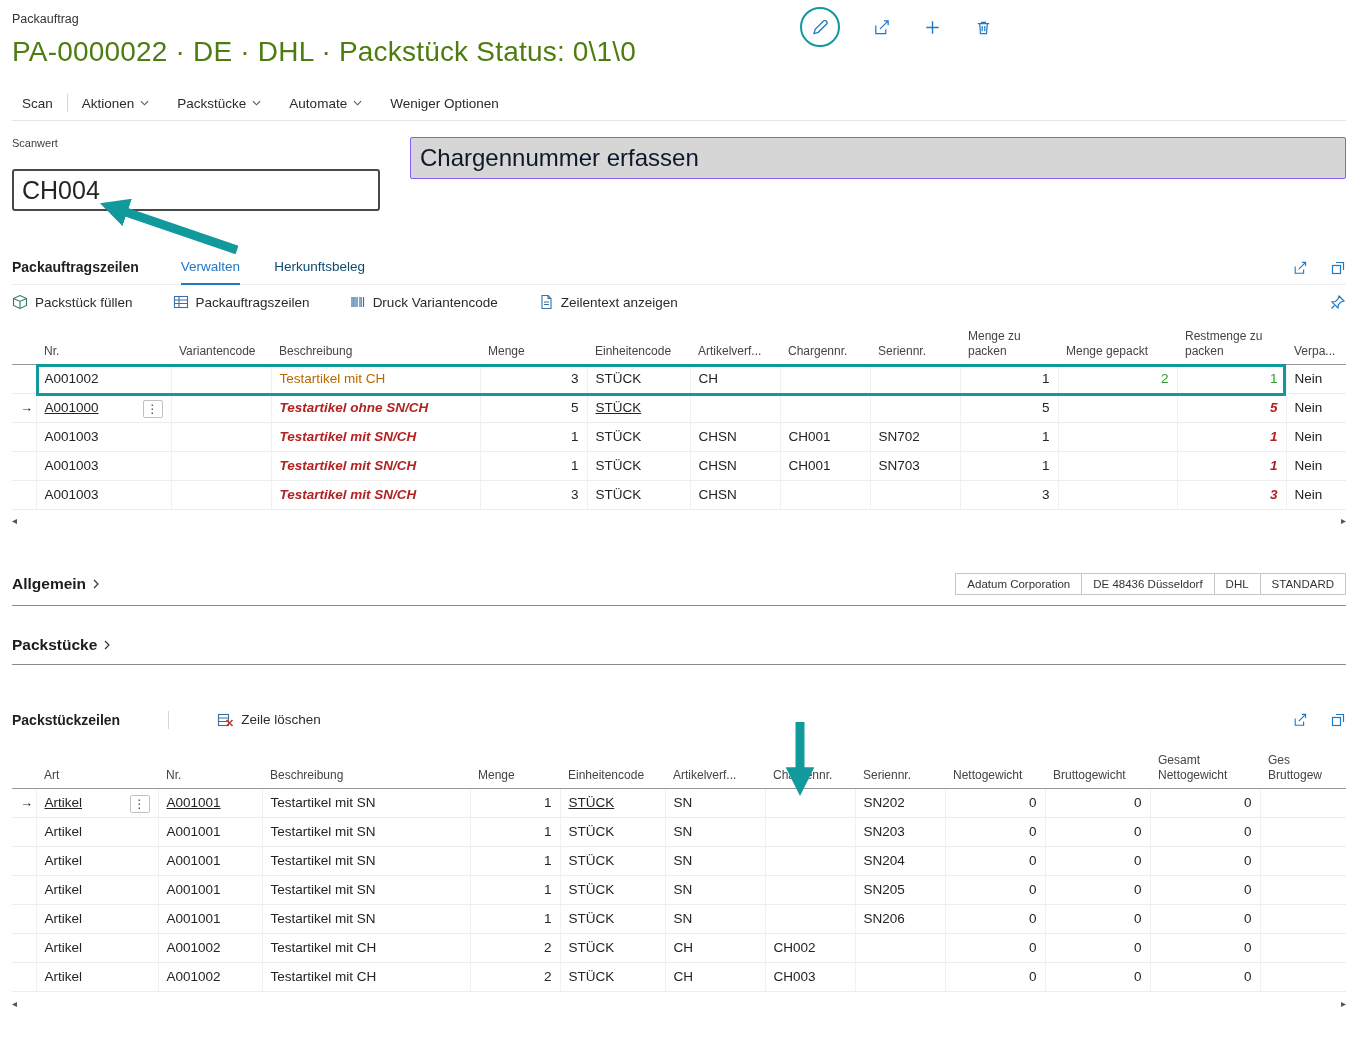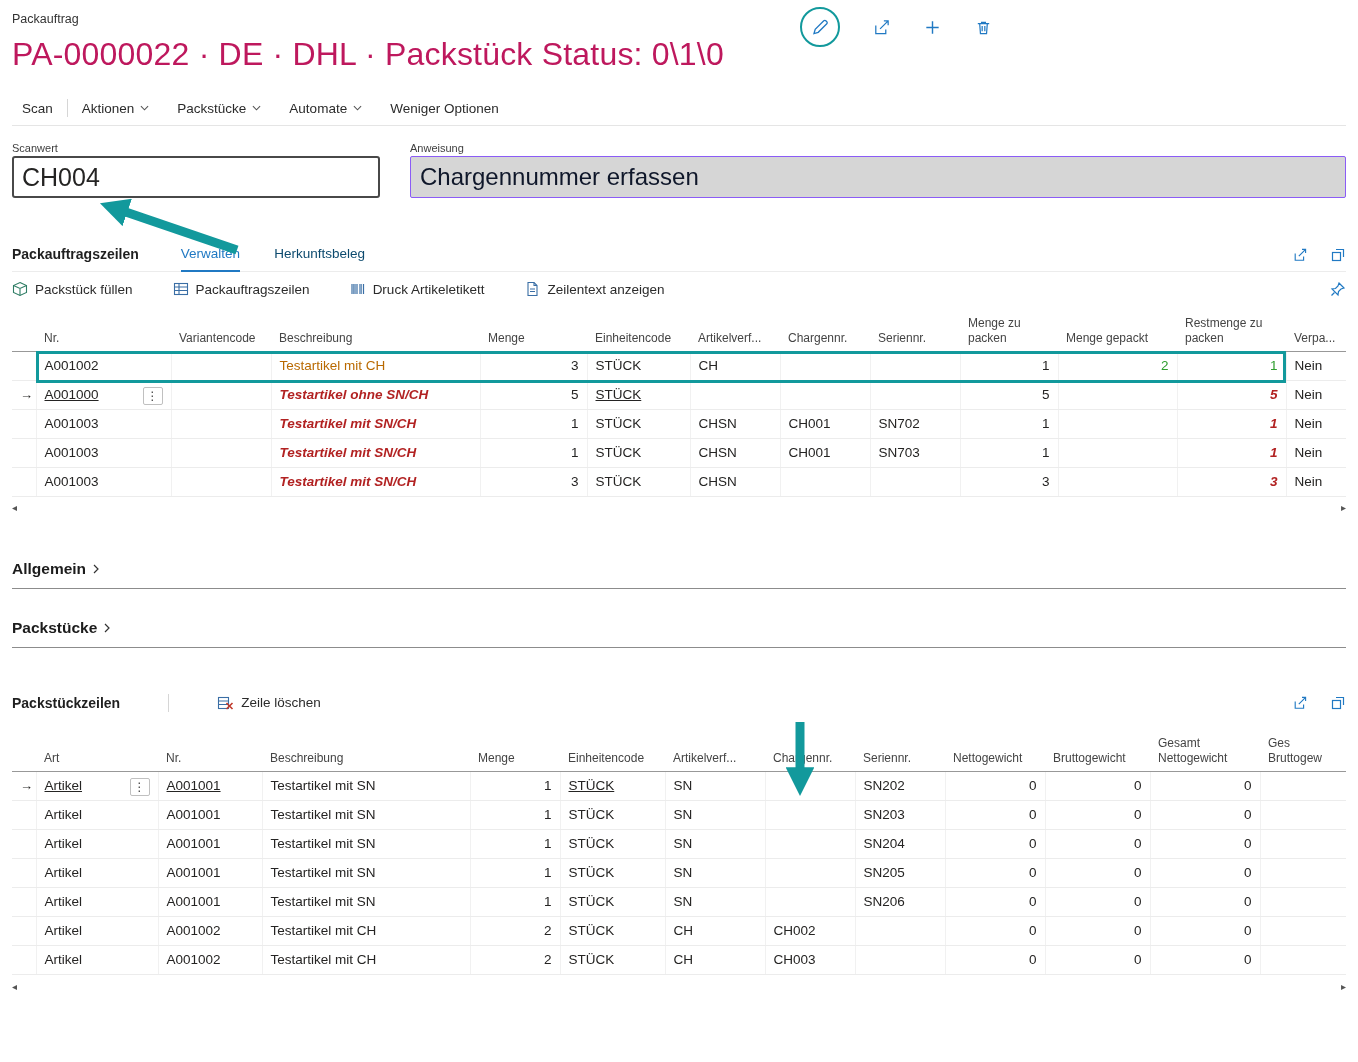--- a/index.html
+++ b/index.html
@@ -11,31 +11,31 @@
     background:#ffffff; color:#333;
     font-family:"Liberation Sans","DejaVu Sans",sans-serif;
     font-size:13.5px;
   }
 
   
   .caption { padding-top:12px; font-size:12.5px; color:#333; }
   .header-icons { position:absolute; top:7px; left:800px; display:flex; align-items:center; gap:32px; color:var(--accent,#2079c3); }
   .icon-btn { display:flex; align-items:center; justify-content:center; cursor:pointer; background:none; border:none; color:inherit; padding:0; }
   .circle-annot { width:40px; height:40px; border:2px solid var(--annotation,#12999c); border-radius:50%; display:flex; align-items:center; justify-content:center; }
-  h1.title { margin:10px 0 0; font-size:32px; font-weight:300; color:#be185d; letter-spacing:.2px; }
+  h1.title { margin:10px 0 0; font-size:28px; font-weight:300; color:#4d7c0f; letter-spacing:.2px; }
 
   
   .menubar { margin-top:18px; height:35px; display:flex; align-items:center; border-bottom:1px solid #e5e5e5; }
   .menu-item { padding:0 14px; display:flex; align-items:center; gap:6px; cursor:pointer; color:#2b2b2b; }
   .menu-item:first-child { padding-left:10px; }
   .vsep { width:1px; height:18px; background:#d6d6d6; }
 
   
   .fields-row { margin-top:16px; display:flex; }
-  .field label { display:block; font-size:11px; color:#404040; margin-bottom:2px; }
+  .field label { display:block; font-size:11px; color:#404040; margin-bottom:20px; }
   .field-scan { width:368px; }
   .field-scan input { width:368px; height:42px; border:2px solid #484848; border-radius:3px; font-size:25px; padding:0 8px; color:#252423; font-family:inherit; }
   .field-anw { flex:1; margin-left:30px; }
   .anw-box { height:42px; background:#d6d6d6; border:1px solid #8b5cf6; border-radius:2px; font-size:24px; line-height:40px; padding:0 9px; color:#0f172a; }
 
   
   .part-head { margin-top:48px; display:flex; align-items:center; border-bottom:1px solid #ececec; }
   .part-title { font-size:14px; font-weight:700; padding-bottom:9px; color:#1f1f1f; }
   .tabs { display:flex; margin-left:42px; gap:34px; }
   .tab { padding-bottom:9px; cursor:pointer; color:#0c4a6e; }
@@ -146,21 +146,20 @@
       <span>Weniger Optionen</span>
     </span>
 </nav>
 
 <div class="fields-row">
   <div class="field field-scan">
     <label>Scanwert</label>
     <input type="text" value="CH004" style="">
   </div>
   <div class="field field-anw">
-    <label>Anweisung</label>
     <div class="anw-box">Chargennummer erfassen</div>
   </div>
 </div>
 
 <div class="part-head">
   <span class="part-title">Packauftragszeilen</span>
   <span class="tabs">
     <span class="tab active">Verwalten</span>
     <span class="tab">Herkunftsbeleg</span>
   </span>
@@ -193,21 +192,21 @@
         <rect x="1.5" y="2.5" width="13" height="11" fill="none" stroke="currentColor" stroke-width="1.1"></rect>
         <path d="M1.5 6h13M1.5 9.5h13M6 2.5v11" stroke="currentColor" stroke-width="1.1"></path>
       </svg>
     <span>Packauftragszeilen</span>
   </span>
   <span class="tb-item">
     <svg width="16" height="16" viewBox="0 0 16 16">
         <path d="M2 3v10M5 3v10M7 3v10M10 3v10M13.5 3v10" stroke="currentColor" stroke-width="1.2"></path>
         <path d="M3.5 3v10M11.5 3v10" stroke="currentColor" stroke-width="0.7"></path>
       </svg>
-    <span>Druck Artikeletikett</span>
+    <span>Druck Variantencode</span>
   </span>
   <span class="tb-item">
     <svg width="16" height="16" viewBox="0 0 16 16">
         <path d="M4 1.5h6l3 3v10H4z" fill="none" stroke="currentColor" stroke-width="1.1"></path>
         <path d="M10 1.5v3h3M6 8h5M6 10.5h5" fill="none" stroke="currentColor" stroke-width="1.1"></path>
       </svg>
     <span>Zeilentext anzeigen</span>
   </span>
   <span class="pin icon-btn">
     <svg width="16" height="16" viewBox="0 0 16 16">
@@ -337,20 +336,26 @@
   <span class="track"><span class="thumb" style="width:96%"></span></span>
   <span class="arr">▸</span>
 </div>
 
 <div class="fasttab allgemein">
   <span class="fasttab-title">
     <span>Allgemein</span>
     <svg width="6" height="10" viewBox="0 0 6 10">
         <path d="M1 1l4 4-4 4" fill="none" stroke="#333" stroke-width="1.2"></path>
       </svg>
+  </span>
+  <span class="chips">
+    <span class="chip">Adatum Corporation</span>
+    <span class="chip">DE 48436 Düsseldorf</span>
+    <span class="chip">DHL</span>
+    <span class="chip">STANDARD</span>
   </span>
 </div>
 
 <div class="fasttab packstuecke">
   <span class="fasttab-title">
     <span>Packstücke</span>
     <svg width="6" height="10" viewBox="0 0 6 10">
         <path d="M1 1l4 4-4 4" fill="none" stroke="#333" stroke-width="1.2"></path>
       </svg>
   </span>

